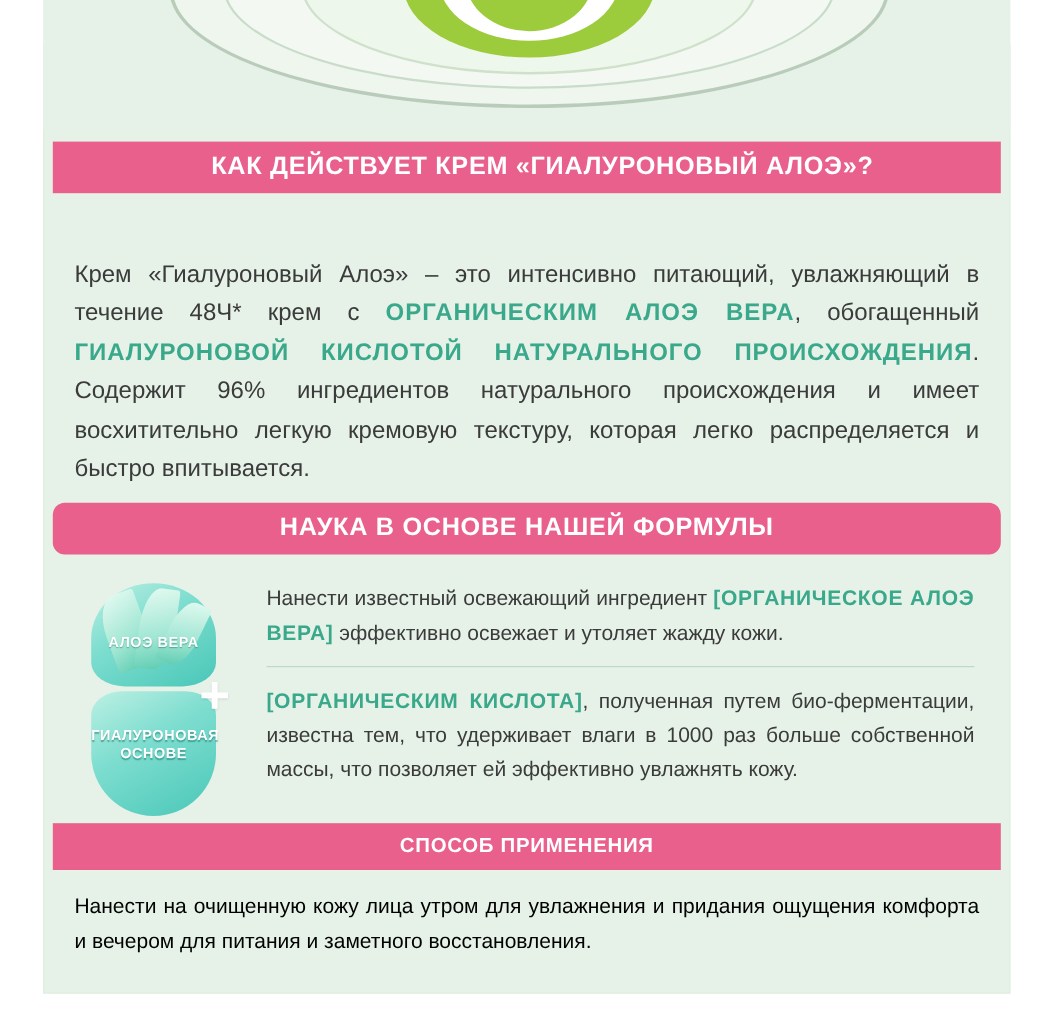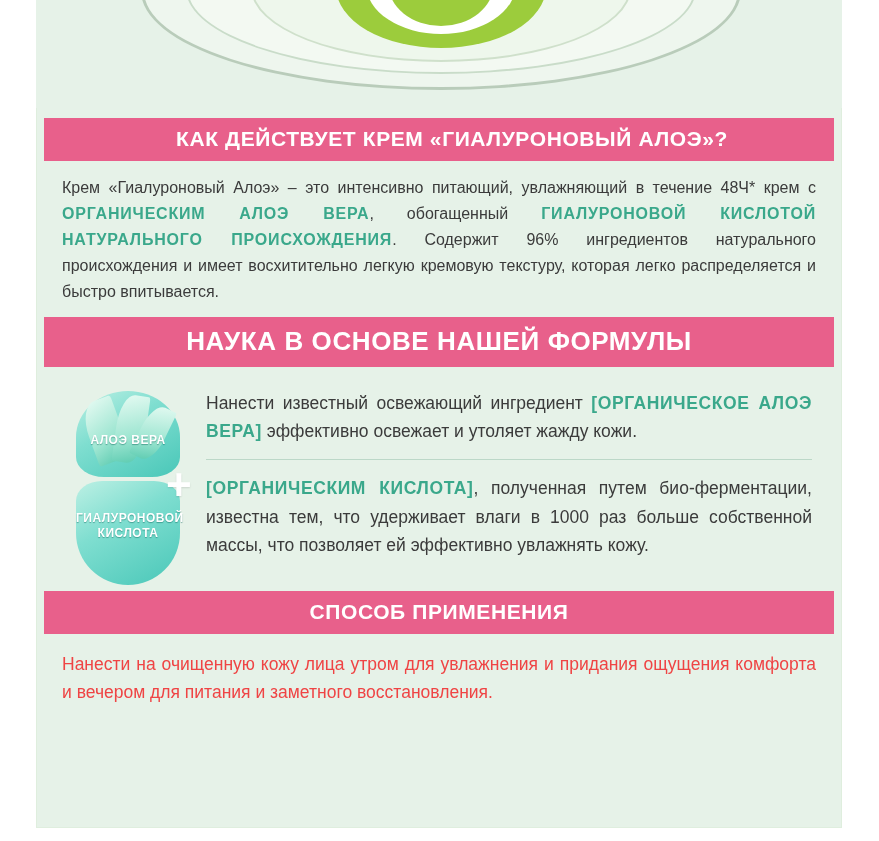--- a/index.html
+++ b/index.html
@@ -107,30 +107,31 @@
   .band {
     background: #e8608b;
     color: #ffffff;
     text-align: center;
     font-weight: bold;
     letter-spacing: 0.6px;
     padding: 9px 6px 10px 6px;
     box-sizing: border-box;
   }
   .band-1 { font-size: 21px; margin: 0 0 0 0; padding-left: 32px; }
-  .band-2 { font-size: 26px; }
-  .band-3 { font-size: 21px; }
+  .band-2 { font-size: 21px; border-radius: 10px; }
+  .band-3 { font-size: 17px; }
 
   .para {
     color: #3b3b3b;
-    font-size: 16px;
+    font-size: 20px;
     line-height: 1.62;
     text-align: justify;
     padding: 14px 18px 12px 18px;
     box-sizing: border-box;
+    margin-top: 38px;
   }
   .hl-green {
     color: #3aa88b;
     font-weight: bold;
     letter-spacing: 0.8px;
   }
   .hl-green-2 {
     color: #3aa88b;
     font-weight: bold;
     letter-spacing: 0.6px;
@@ -142,21 +143,21 @@
     flex-direction: row;
     align-items: flex-start;
     padding: 18px 18px 6px 14px;
     box-sizing: border-box;
   }
   .ingredient-art {
     position: relative;
     width: 140px;
     min-width: 140px;
     height: 200px;
-    margin-right: 0;
+    margin-right: 16px;
   }
   .gel-blob {
     position: absolute;
     background: linear-gradient(150deg, #bdf0e4 0%, #7fded0 40%, #49c7b8 100%);
     border-radius: 40px / 46px;
   }
   .gel-top {
     left: 18px;
     top: 6px;
     width: 104px;
@@ -214,21 +215,21 @@
     text-align: justify;
     padding: 0 4px 0 8px;
   }
   .sci-divider {
     height: 1px;
     background: #bcd8c8;
     margin: 14px 4px 14px 8px;
   }
 
   .usage-para {
-    color: #ef4444;
+    color: #000000;
     font-size: 17.5px;
     line-height: 1.62;
     text-align: justify;
     padding: 16px 18px 10px 18px;
     box-sizing: border-box;
   }
 </style>
 </head>
 <body>
 
@@ -255,21 +256,21 @@
 
     <div class="science">
 
       <div class="ingredient-art">
         <div class="gel-blob gel-top"></div>
         <div class="leaf leaf-a"></div>
         <div class="leaf leaf-b"></div>
         <div class="leaf leaf-c"></div>
         <div class="gel-label gel-label-top">АЛОЭ ВЕРА</div>
         <div class="gel-blob gel-bottom"></div>
-        <div class="gel-label gel-label-bottom">ГИАЛУРОНОВОЙ КИСЛОТА</div>
+        <div class="gel-label gel-label-bottom">ГИАЛУРОНОВАЯ ОСНОВЕ</div>
         <div class="plus-sign">+</div>
       </div>
 
       <div class="science-text">
         <div class="sci-para"><span>Нанести известный освежающий ингредиент </span><span class="hl-green-2">[ОРГАНИЧЕСКОЕ АЛОЭ ВЕРА]</span><span> эффективно освежает и утоляет жажду кожи.</span></div>
 
         <div class="sci-divider"></div>
 
         <div class="sci-para"><span class="hl-green-2">[ОРГАНИЧЕСКИМ КИСЛОТА]</span><span>, полученная путем био-ферментации, известна тем, что удерживает влаги в 1000 раз больше собственной массы, что позволяет ей эффективно увлажнять кожу.</span></div>
       </div>

